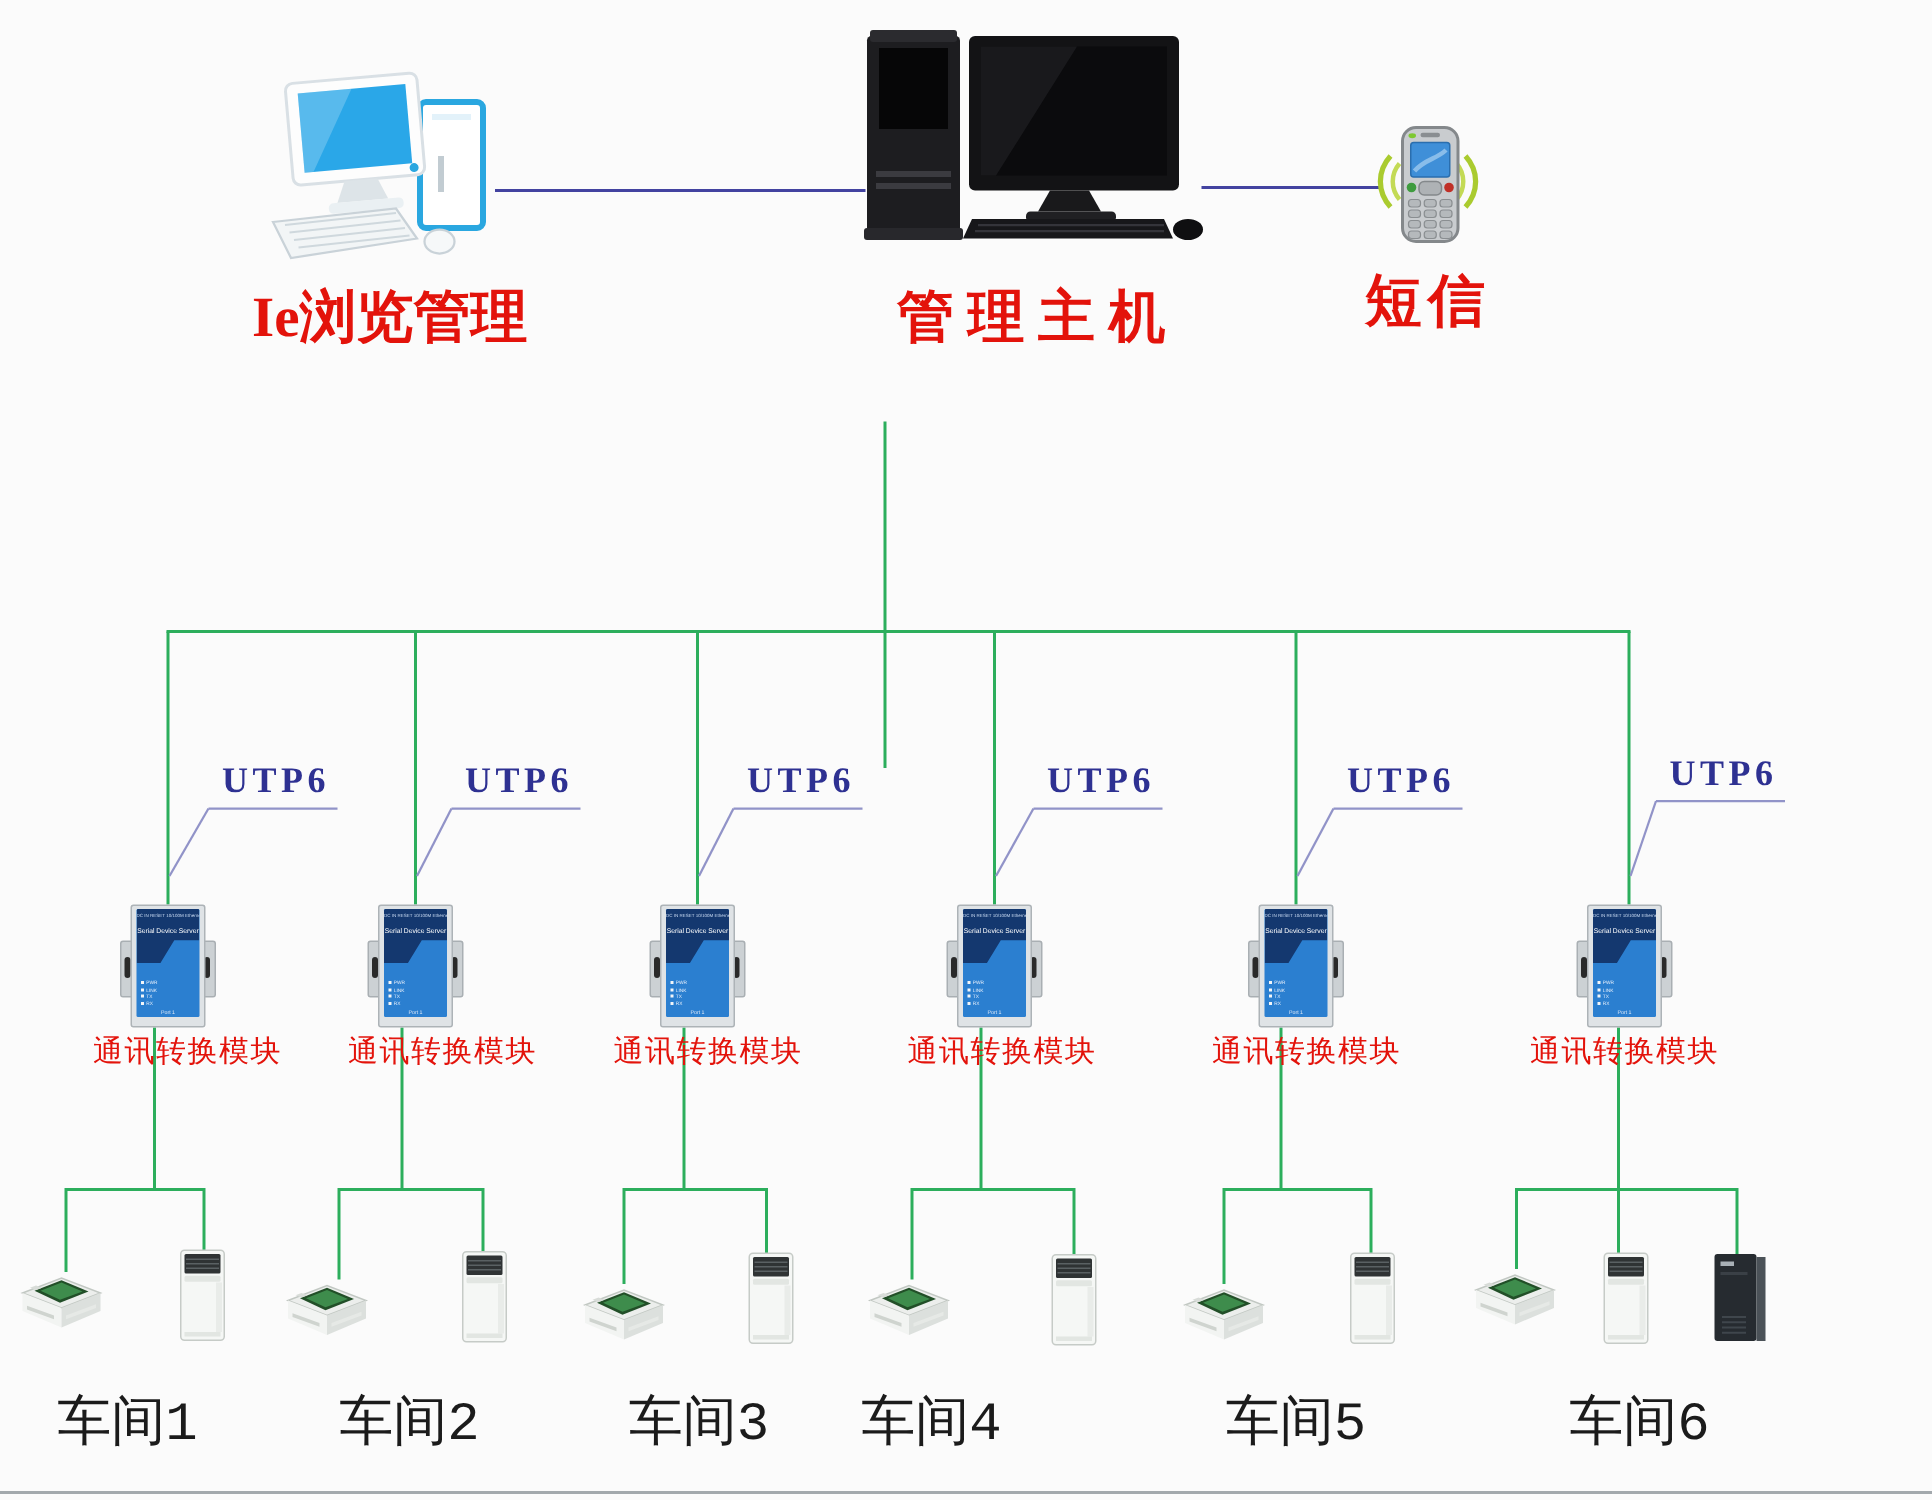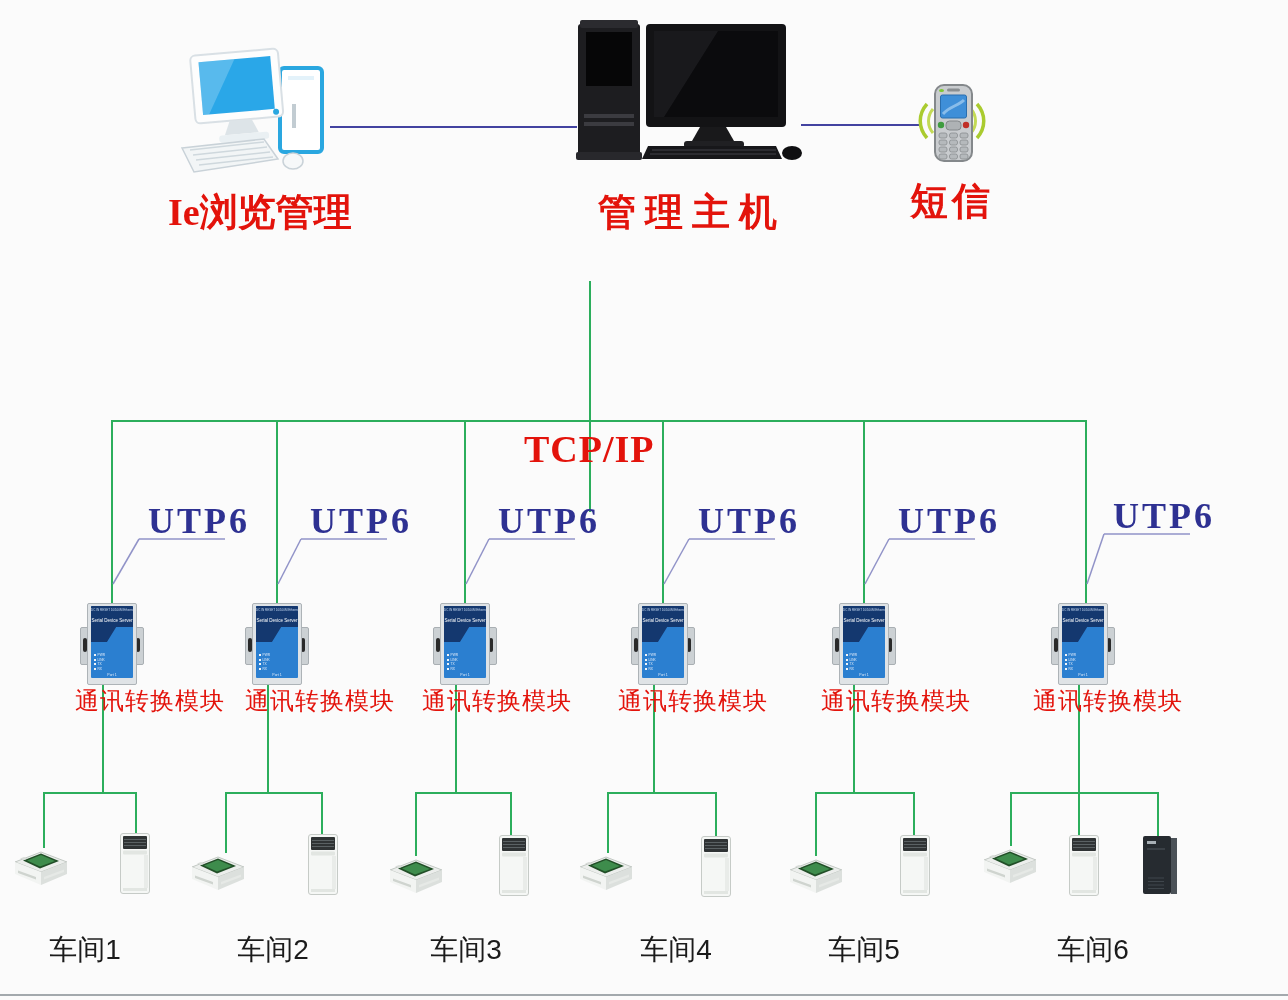--- a/index.html
+++ b/index.html
@@ -10,30 +10,30 @@
   .overlay{position:absolute;left:0;top:0;z-index:2;pointer-events:none;}
   
   .lbl-red{
     position:absolute;z-index:3;color:#e3130b;font-family:"Liberation Serif",serif;
     font-weight:bold;white-space:nowrap;
   }
   .lbl-top{font-size:38px;line-height:40px;}
   .lbl-tcp{font-size:38px;line-height:42px;letter-spacing:1px;font-weight:bold;}
   .utp{
     position:absolute;z-index:3;color:#2e3192;font-family:"Liberation Serif",serif;
-    font-size:36px;line-height:30px;letter-spacing:3px;font-weight:bold;white-space:nowrap;
+    font-size:24px;line-height:30px;letter-spacing:3px;font-weight:bold;white-space:nowrap;
   }
   .mname{
-    position:absolute;z-index:3;top:686px;width:200px;text-align:right;
-    color:#e3130b;font-family:"Liberation Serif",serif;font-size:24px;
+    position:absolute;z-index:3;top:686px;width:200px;text-align:center;
+    color:#e3130b;font-family:"Liberation Serif",serif;font-size:20px;
     line-height:30px;letter-spacing:1px;white-space:nowrap;
   }
   .wshop{
     position:absolute;z-index:3;top:934px;width:160px;text-align:center;
-    color:#1b1b1b;font-size:28px;line-height:32px;font-family:Liberation Sans, sans-serif;
+    color:#1b1b1b;font-size:36px;line-height:32px;font-family:Liberation Mono, monospace;
   }
   .watermark{
     position:absolute;z-index:1;left:180px;top:748px;width:860px;
     color:#2b2a28;font-family:"Liberation Serif",serif;font-size:58px;
     line-height:62px;letter-spacing:5px;white-space:nowrap;
   }
   
   .module{position:absolute;top:603px;width:64px;height:84px;z-index:3;}
   .m-flange{position:absolute;top:24px;width:9px;height:36px;background:#ccd1d4;border:1px solid #a9afb3;border-radius:2px;}
   .m-flange.fl{left:0;}
@@ -210,21 +210,20 @@
         <rect x="50" y="67" width="8" height="5" rx="2"></rect>
       <rect x="29" y="74" width="8" height="5" rx="2"></rect>
         <rect x="39.5" y="74" width="8" height="5" rx="2"></rect>
         <rect x="50" y="74" width="8" height="5" rx="2"></rect>
     </g>
   </svg>
 
   <div class="lbl-red lbl-top" style="left:598px;top:192px;letter-spacing:9px">管理主机</div>
   <div class="lbl-red lbl-top" style="left:168px;top:192px">Ie浏览管理</div>
   <div class="lbl-red lbl-top" style="left:910px;top:181px;letter-spacing:4px">短信</div>
-  <div class="lbl-red lbl-tcp" style="left:524px;top:428px">TCP/IP</div>
 
   <div class="utp" style="left:148px;top:506px">UTP6</div>
   <div class="utp" style="left:310px;top:506px">UTP6</div>
   <div class="utp" style="left:498px;top:506px">UTP6</div>
   <div class="utp" style="left:698px;top:506px">UTP6</div>
   <div class="utp" style="left:898px;top:506px">UTP6</div>
   <div class="utp" style="left:1113px;top:501px">UTP6</div>
 
   <div class="module" style="left:80px">
     <span class="m-flange fl">
@@ -402,17 +401,17 @@
   <svg class="dev" style="left:1068px;top:834px" width="32" height="64">
       <use href="#sym-ac"></use>
     </svg>
   <svg class="dev" style="left:1140px;top:834px" width="40" height="62">
       <use href="#sym-tower"></use>
     </svg>
 
   <div class="wshop" style="left:5px">车间1</div>
   <div class="wshop" style="left:193px">车间2</div>
   <div class="wshop" style="left:386px">车间3</div>
-  <div class="wshop" style="left:596px">车间4</div>
+  <div class="wshop" style="left:541px">车间4</div>
   <div class="wshop" style="left:784px">车间5</div>
   <div class="wshop" style="left:1013px">车间6</div>
 
 </div>
 
 </body></html>

